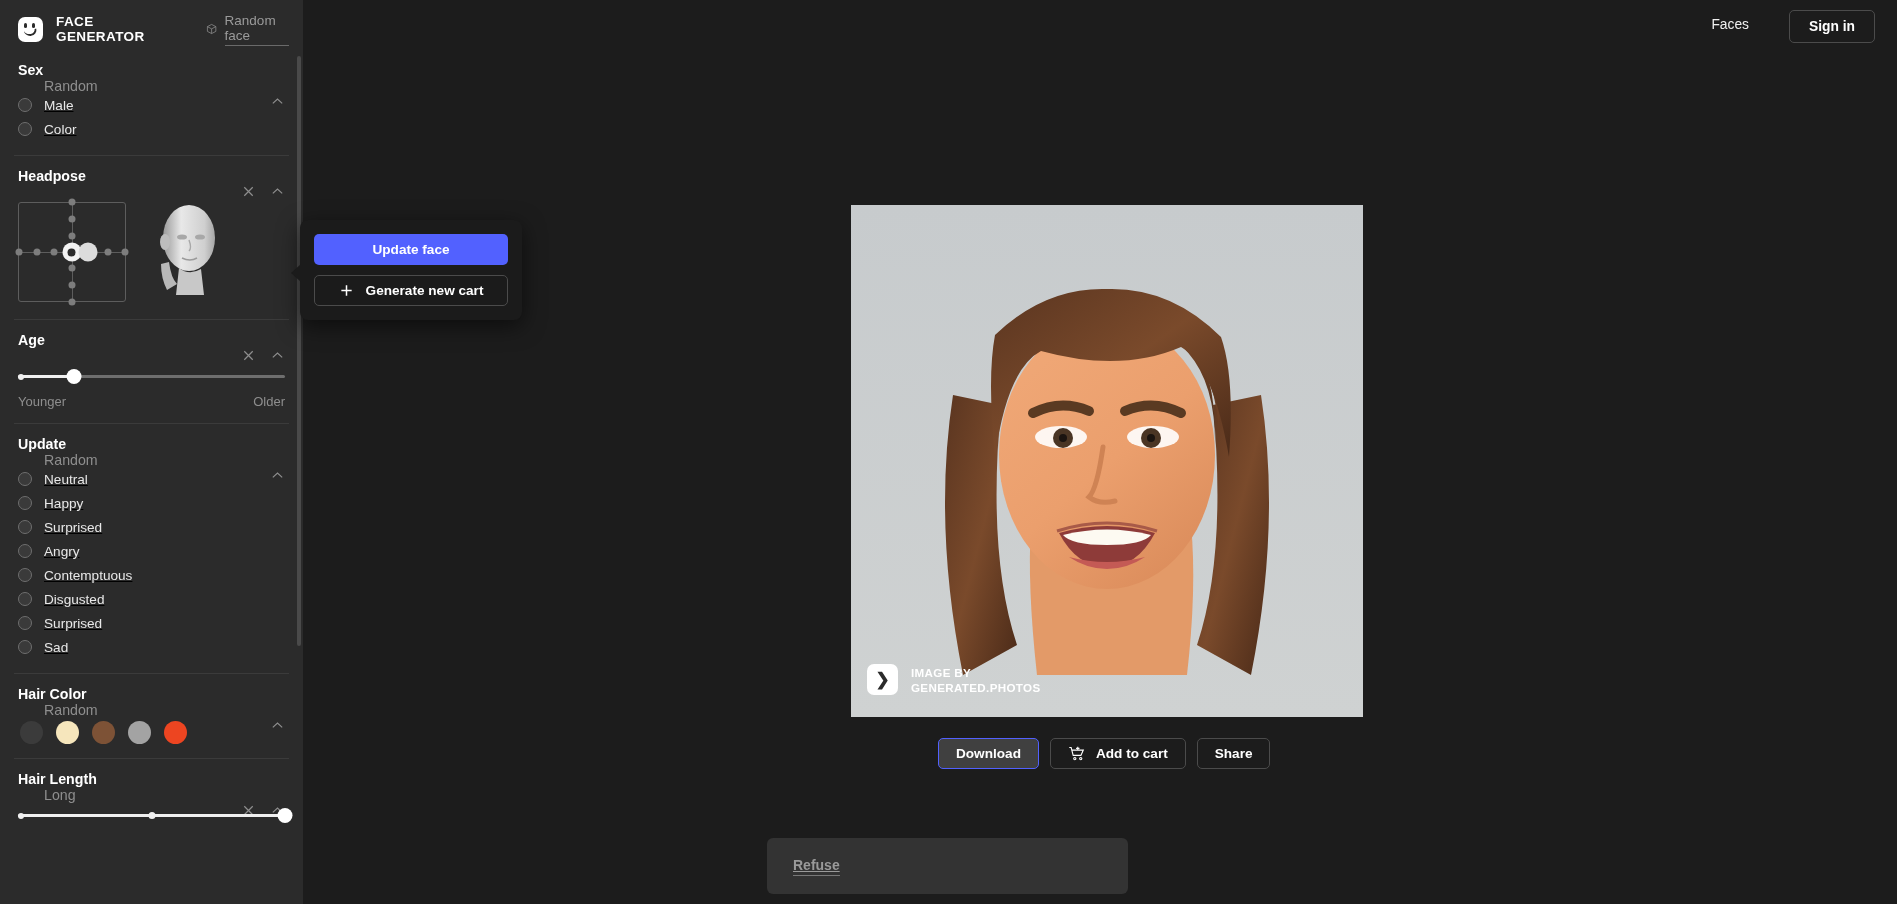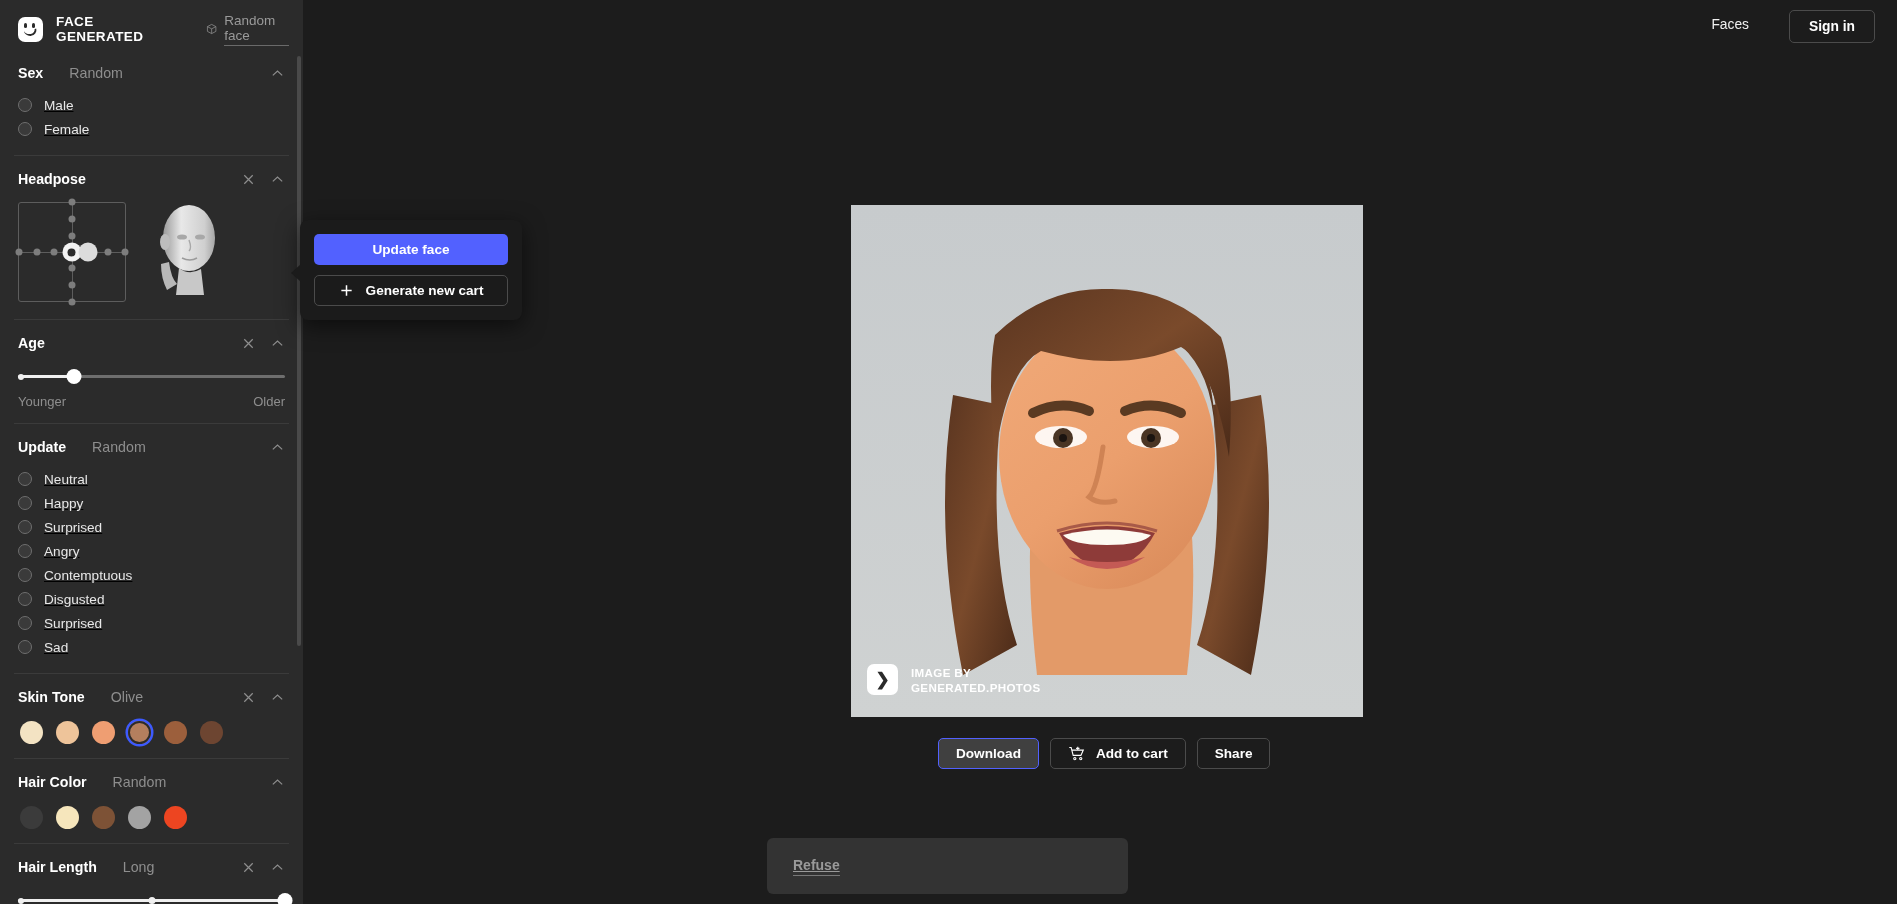--- a/index.html
+++ b/index.html
@@ -58,21 +58,21 @@
   }
   #random-face .rf-label {
     color: #9a9a9a; font-size: 13.5px;
     border-bottom: 1px solid #6a6a6a; padding-bottom: 2px;
   }
   .cube-icon { width: 14px; height: 14px; display:block; }
 
   
   .section { border-top: 1px solid #3b3b3b; padding: 12px 4px 14px 4px; position: relative; }
   .section.first { border-top: none; padding-top: 4px; }
-  .sec-head { display: flex; align-items: center; height: 22px; }
+  .sec-head { display: flex; height: 22px; flex-direction: column; }
   .sec-title { color: #fff; font-size: 14.2px; font-weight: bold; }
   .sec-value { color: #8e8e8e; font-size: 14.2px; font-weight: normal; margin-left: 26px; }
   .sec-actions { margin-left: auto; display: flex; align-items: center; gap: 14px; }
   .ic-btn { width: 15px; height: 15px; cursor: pointer; display: block; }
 
   
   .radio-list { margin-top: 9px; text-decoration: underline; }
   .radio-row { display: flex; align-items: center; gap: 12px; height: 24px; cursor: pointer; }
   .radio-dot {
     width: 14px; height: 14px; border-radius: 50%;
@@ -202,21 +202,21 @@
 <div id="sidebar">
   <div class="sb-track"></div>
   <div id="sidebar-scroll">
 
     <div id="brand-row">
       <div id="logo">
         <span class="eye l"></span>
           <span class="eye r"></span>
           <span class="mouth"></span>
       </div>
-      <span id="brand-name">FACE GENERATED</span>
+      <span id="brand-name">FACE GENERATOR</span>
       <div id="random-face">
         <svg class="cube-icon" viewBox="0 0 16 16" fill="none" stroke="#8e8e8e" stroke-width="1.1">
           <path d="M8 1.5 14 4.6v6.8L8 14.5 2 11.4V4.6z"></path>
             <path d="M2 4.6 8 7.8l6-3.2M8 7.8v6.7"></path>
         </svg>
         <span class="rf-label">Random face</span>
       </div>
     </div>
 
     <div class="section first">
@@ -229,21 +229,21 @@
             </svg>
         </span>
       </div>
       <div class="radio-list">
         <div class="radio-row">
           <span class="radio-dot"></span>
           <span class="radio-label">Male</span>
         </div>
         <div class="radio-row">
           <span class="radio-dot"></span>
-          <span class="radio-label">Female</span>
+          <span class="radio-label">Color</span>
         </div>
       </div>
     </div>
 
     <div class="section">
       <div class="sec-head">
         <span class="sec-title">Headpose</span>
         <span class="sec-actions">
           <svg class="ic-btn" viewBox="0 0 16 16" fill="none" stroke="#8e8e8e" stroke-width="1.3">
               <path d="M3.5 3.5l9 9M12.5 3.5l-9 9"></path>
@@ -356,42 +356,20 @@
             <span class="radio-dot"></span>
             <span class="radio-label">Surprised</span>
           </div>
         <div class="radio-row">
             <span class="radio-dot"></span>
             <span class="radio-label">Sad</span>
           </div>
       </div>
     </div>
 
-    <div class="section">
-      <div class="sec-head">
-        <span class="sec-title">Skin Tone</span>
-        <span class="sec-value">Olive</span>
-        <span class="sec-actions">
-          <svg class="ic-btn" viewBox="0 0 16 16" fill="none" stroke="#8e8e8e" stroke-width="1.3">
-              <path d="M3.5 3.5l9 9M12.5 3.5l-9 9"></path>
-            </svg>
-          <svg class="ic-btn" viewBox="0 0 16 16" fill="none" stroke="#8e8e8e" stroke-width="1.3">
-              <path d="M3 10l5-4.5L13 10"></path>
-            </svg>
-        </span>
-      </div>
-      <div class="swatch-row" id="skin-swatches">
-          <div class="swatch" style="background: rgb(243, 227, 195);"></div>
-          <div class="swatch" style="background: rgb(238, 196, 154);"></div>
-          <div class="swatch" style="background: rgb(239, 158, 114);"></div>
-          <div class="swatch sel" style="background: rgb(180, 127, 94);"></div>
-          <div class="swatch" style="background: rgb(156, 95, 60);"></div>
-          <div class="swatch" style="background: rgb(109, 69, 49);"></div>
-        </div>
-    </div>
 
     <div class="section">
       <div class="sec-head">
         <span class="sec-title">Hair Color</span>
         <span class="sec-value">Random</span>
         <span class="sec-actions">
           <svg class="ic-btn" viewBox="0 0 16 16" fill="none" stroke="#8e8e8e" stroke-width="1.3">
               <path d="M3 10l5-4.5L13 10"></path>
             </svg>
         </span>

